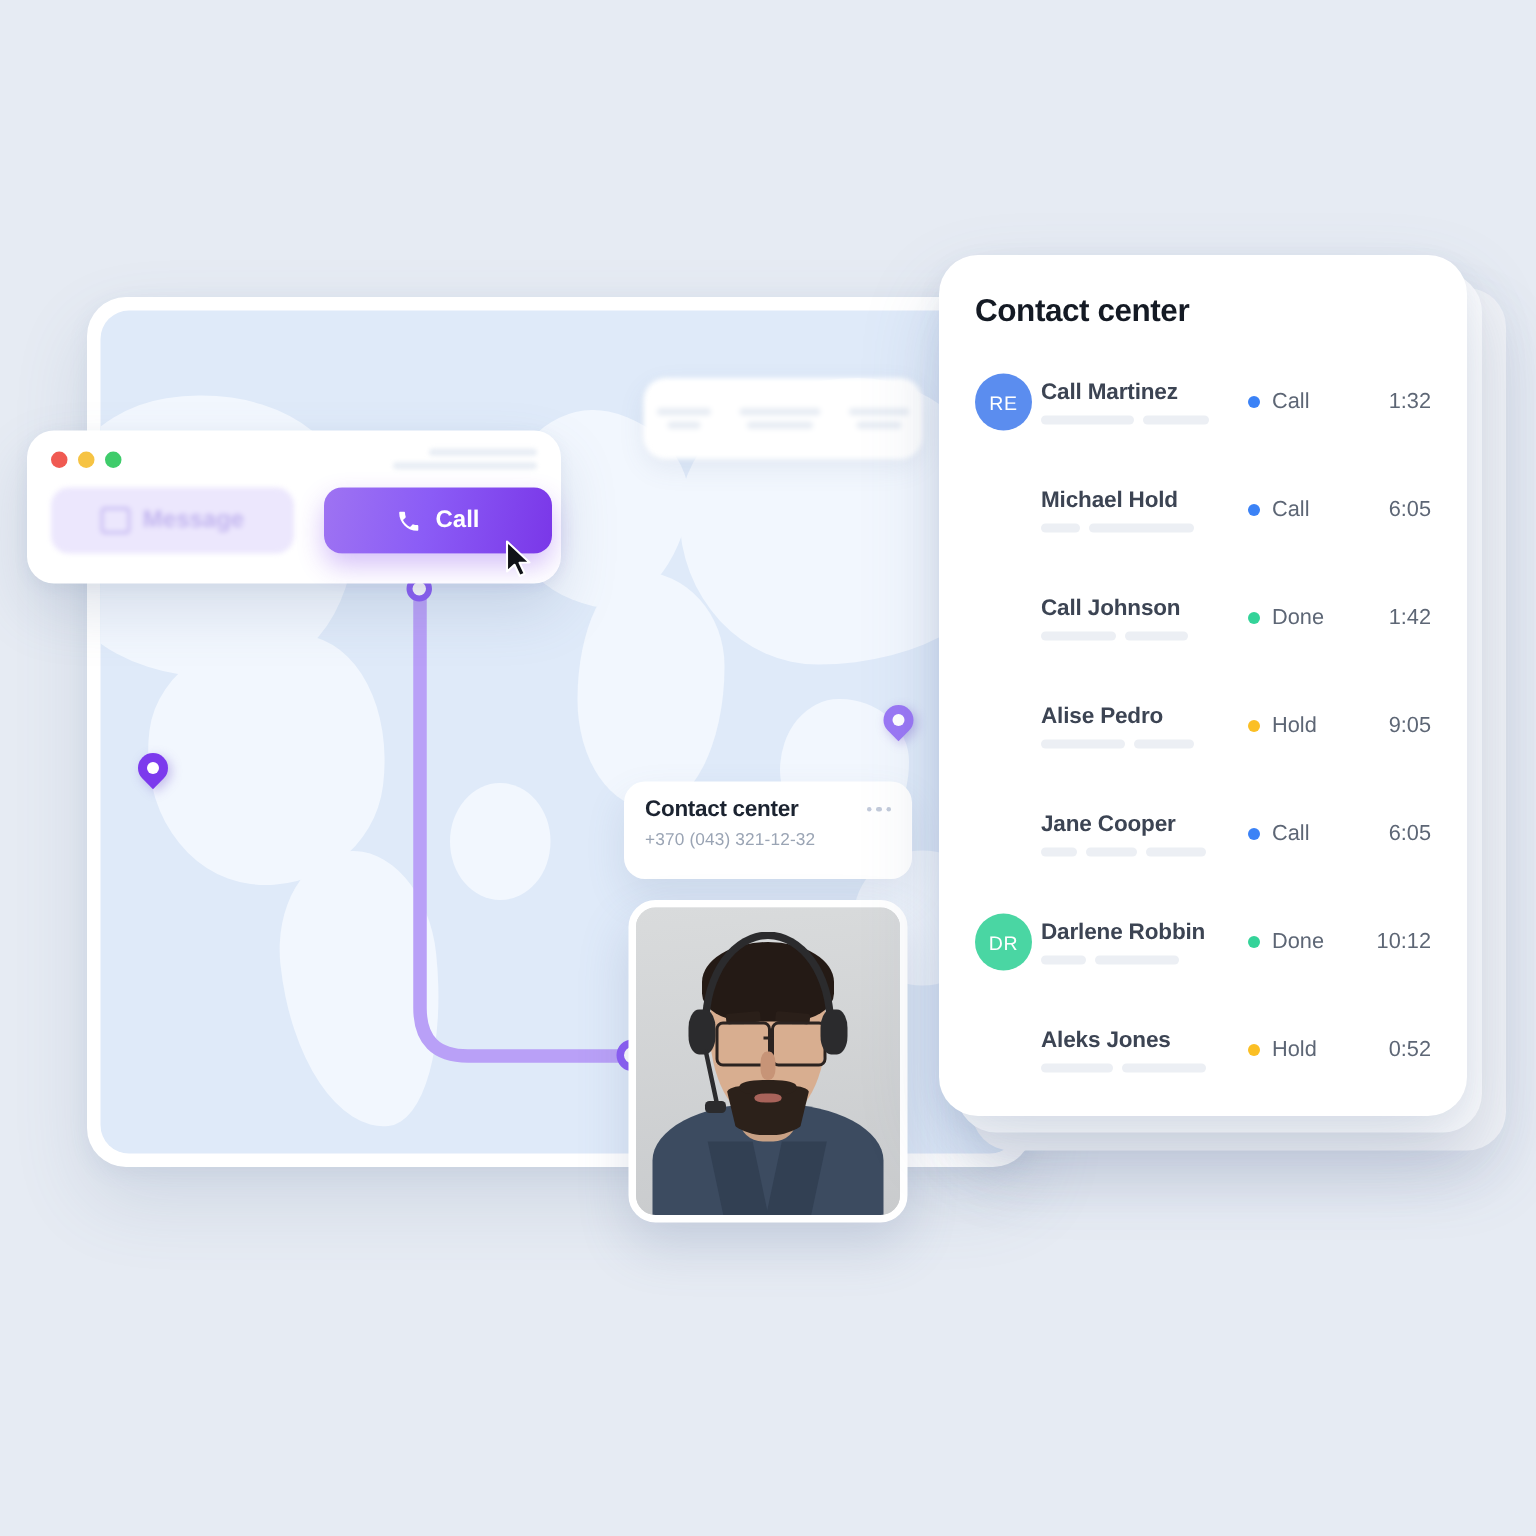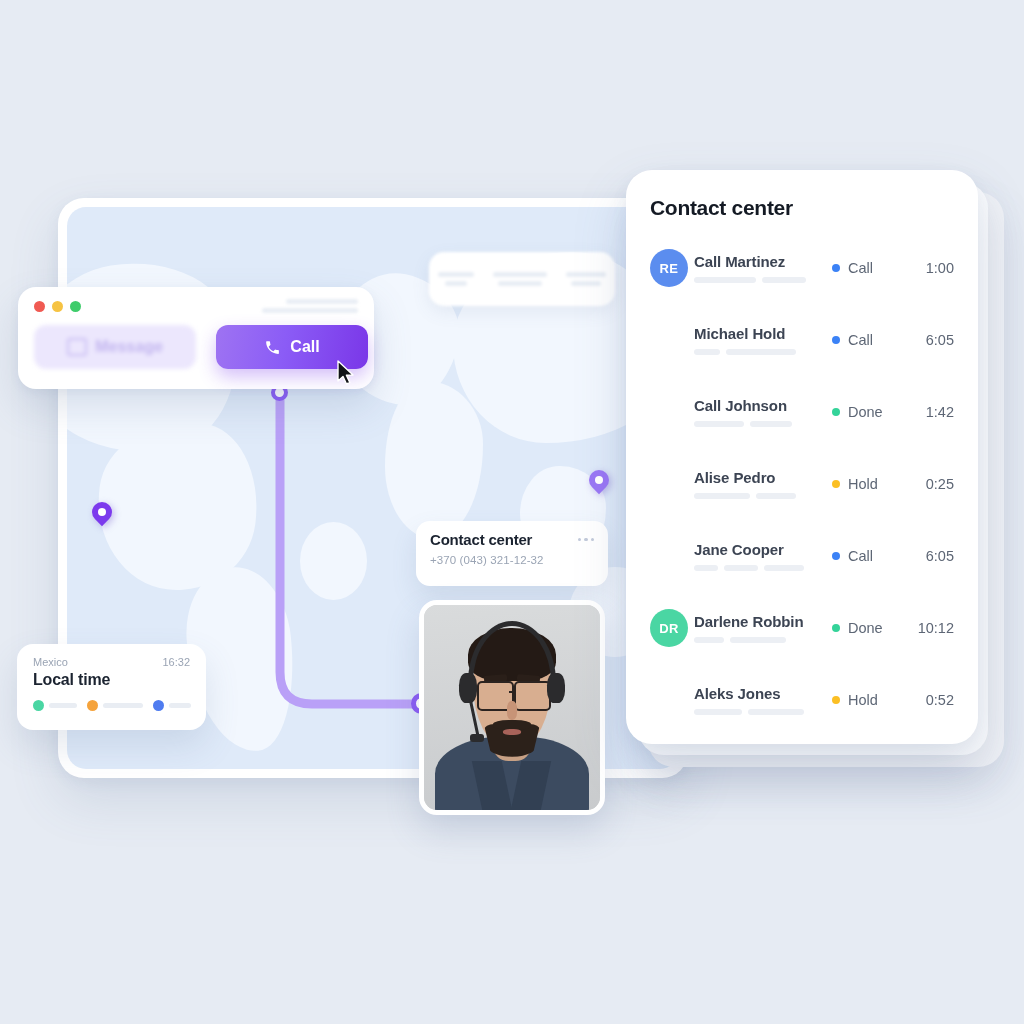--- a/index.html
+++ b/index.html
@@ -172,21 +172,21 @@
     background: #ffffff; border-radius: 26px;
     box-shadow: 0 24px 54px rgba(90,110,150,.18), 0 5px 16px rgba(90,110,150,.07);
     padding: 26px 24px 16px 24px; box-sizing: border-box;
   }
   .panel-title { font-size: 21px; font-weight: 700; color: #141a24; letter-spacing: -.3px; margin-bottom: 12px; }
   .contact-row { display: flex; align-items: center; height: 72px; }
   .avatar-slot { width: 44px; flex: 0 0 44px; }
   .avatar {
     width: 38px; height: 38px; border-radius: 50%;
     display: flex; align-items: center; justify-content: center;
-    color: #ffffff; font-size: 13px; font-weight: 700; letter-spacing: .4px;
+    color: #ffffff; font-size: 13px; font-weight: 400; letter-spacing: .4px;
   }
   .c-name-wrap { flex: 1 1 auto; min-width: 0; }
   .c-name { font-size: 15px; font-weight: 600; color: #3c4453; letter-spacing: -.1px; }
   .c-sub { display: flex; gap: 6px; margin-top: 7px; }
   .c-sub span { height: 6px; border-radius: 3px; background: #eceff4; display: block; }
   .c-status { flex: 0 0 78px; display: flex; align-items: center; gap: 8px; }
   .s-dot { width: 8px; height: 8px; border-radius: 50%; }
   .s-label { font-size: 14.5px; color: #5d6675; }
   .c-time { flex: 0 0 44px; text-align: right; font-size: 14.5px; color: #5d6675; }
 
@@ -340,21 +340,21 @@
             <div class="c-name">Call Martinez</div>
             <div class="c-sub">
               <span style="width: 62px;"></span>
               <span style="width: 44px;"></span>
             </div>
           </div>
           <div class="c-status">
             <span class="s-dot" style="background: rgb(59, 130, 246);"></span>
             <span class="s-label">Call</span>
           </div>
-          <div class="c-time">1:00</div>
+          <div class="c-time">1:32</div>
         </div>
         <div class="contact-row">
           <div class="avatar-slot"></div>
           <div class="c-name-wrap">
             <div class="c-name">Michael Hold</div>
             <div class="c-sub">
               <span style="width: 26px;"></span>
               <span style="width: 70px;"></span>
             </div>
           </div>
@@ -385,21 +385,21 @@
             <div class="c-name">Alise Pedro</div>
             <div class="c-sub">
               <span style="width: 56px;"></span>
               <span style="width: 40px;"></span>
             </div>
           </div>
           <div class="c-status">
             <span class="s-dot" style="background: rgb(251, 191, 36);"></span>
             <span class="s-label">Hold</span>
           </div>
-          <div class="c-time">0:25</div>
+          <div class="c-time">9:05</div>
         </div>
         <div class="contact-row">
           <div class="avatar-slot"></div>
           <div class="c-name-wrap">
             <div class="c-name">Jane Cooper</div>
             <div class="c-sub">
               <span style="width: 24px;"></span>
               <span style="width: 34px;"></span>
               <span style="width: 40px;"></span>
             </div>
@@ -438,35 +438,14 @@
           </div>
           <div class="c-status">
             <span class="s-dot" style="background: rgb(251, 191, 36);"></span>
             <span class="s-label">Hold</span>
           </div>
           <div class="c-time">0:52</div>
         </div>
       </div>
   </div>
 
-  <div class="time-card">
-    <div class="tc-top">
-      <span class="tc-country">Mexico</span>
-      <span class="tc-clock">16:32</span>
-    </div>
-    <div class="tc-title">Local time</div>
-    <div class="tc-rows" id="tc-rows">
-        <div class="tc-item">
-          <span class="tc-dot" style="background: rgb(74, 214, 163);"></span>
-          <span class="tc-bar" style="width: 28px; display: block;"></span>
-        </div>
-        <div class="tc-item">
-          <span class="tc-dot" style="background: rgb(245, 163, 60);"></span>
-          <span class="tc-bar" style="width: 40px; display: block;"></span>
-        </div>
-        <div class="tc-item">
-          <span class="tc-dot" style="background: rgb(79, 124, 240);"></span>
-          <span class="tc-bar" style="width: 22px; display: block;"></span>
-        </div>
-      </div>
-  </div>
 
 </div>
 
 </body></html>

